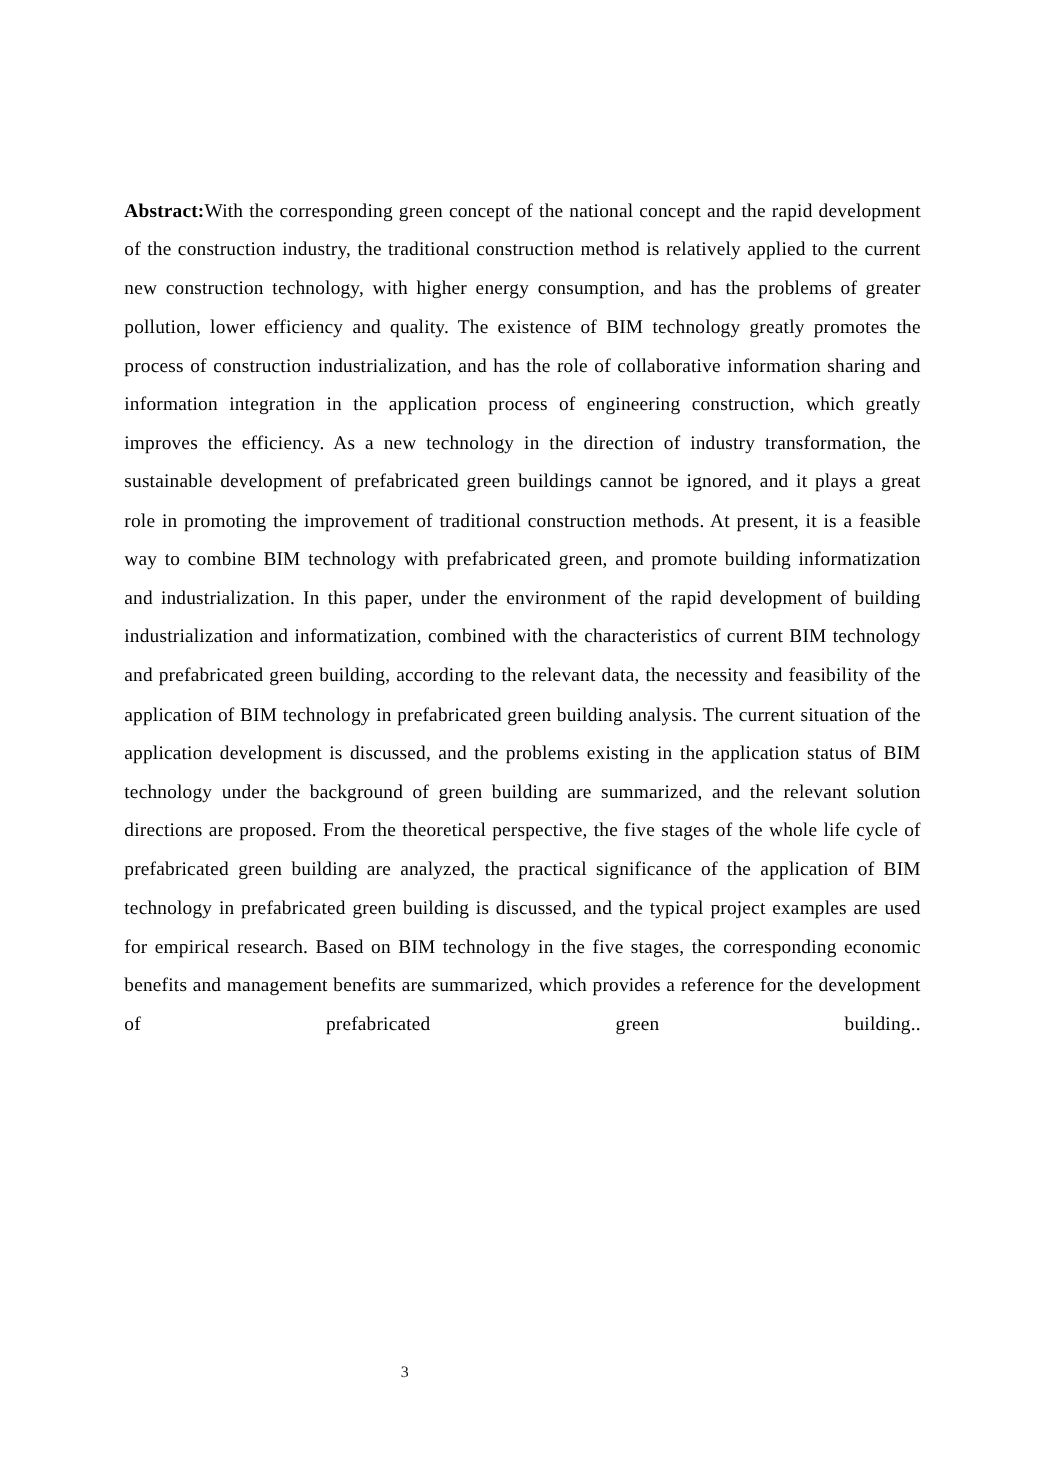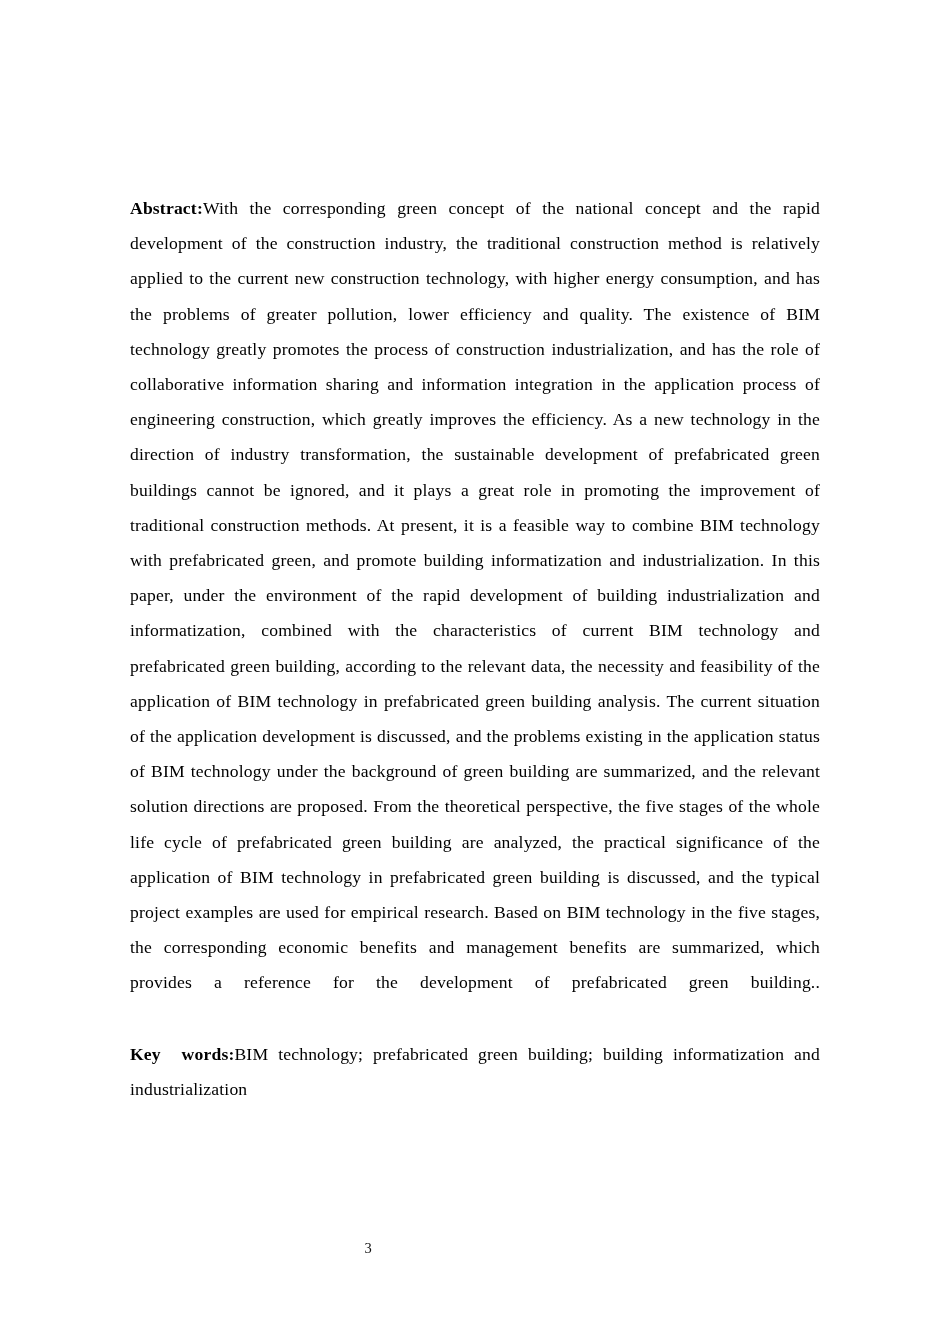--- a/index.html
+++ b/index.html
@@ -24,21 +24,21 @@
   }
 
   .text-block {
     position: absolute;
     left: 113px;
     top: 174px;
     width: 724px;
   }
 
   .para {
-    margin: 17px;
+    margin: 0;
     font-size: 17.6px;
     line-height: 35.2px;
     text-align: justify;
     text-justify: inter-word;
     letter-spacing: 0.01em;
     word-spacing: 0.005em;
     hyphens: none;
     -webkit-hyphens: none;
   }
 
@@ -79,19 +79,16 @@
 </style>
 </head>
 <body>
 
 <div class="page">
 
   <div class="text-block">
     <p class="para"><span class="label-bold">Abstract:</span><span>With the corresponding green concept of the national concept and the rapid development of the construction industry, the traditional construction method is relatively applied to the current new construction technology, with higher energy consumption, and has the problems of greater pollution, lower efficiency and quality. The existence of BIM technology greatly promotes the process of construction industrialization, and has the role of collaborative information sharing and information integration in the application process of engineering construction, which greatly improves the efficiency. As a new technology in the direction of industry transformation, the sustainable development of prefabricated green buildings cannot be ignored, and it plays a great role in promoting the improvement of traditional construction methods. At present, it is a feasible way to combine BIM technology with prefabricated green, and promote building informatization and industrialization. In this paper, under the environment of the rapid development of building industrialization and informatization, combined with the characteristics of current BIM technology and prefabricated green building, according to the relevant data, the necessity and feasibility of the application of BIM technology in prefabricated green building analysis. The current situation of the application development is discussed, and the problems existing in the application status of BIM technology under the background of green building are summarized, and the relevant solution directions are proposed. From the theoretical perspective, the five stages of the whole life cycle of prefabricated green building are analyzed, the practical significance of the application of BIM technology in prefabricated green building is discussed, and the typical project examples are used for empirical research. Based on BIM technology in the five stages, the corresponding economic benefits and management benefits are summarized, which provides a reference for the development of prefabricated green building..</span></p>
   </div>
 
-  <div class="keywords-block">
-    <p class="para"><span class="label-bold spread">Key words:</span><span>BIM technology; prefabricated green building; building informatization and industrialization</span></p>
-  </div>
 
   <div class="page-number">3</div>
 
 </div>
 
 </body></html>

